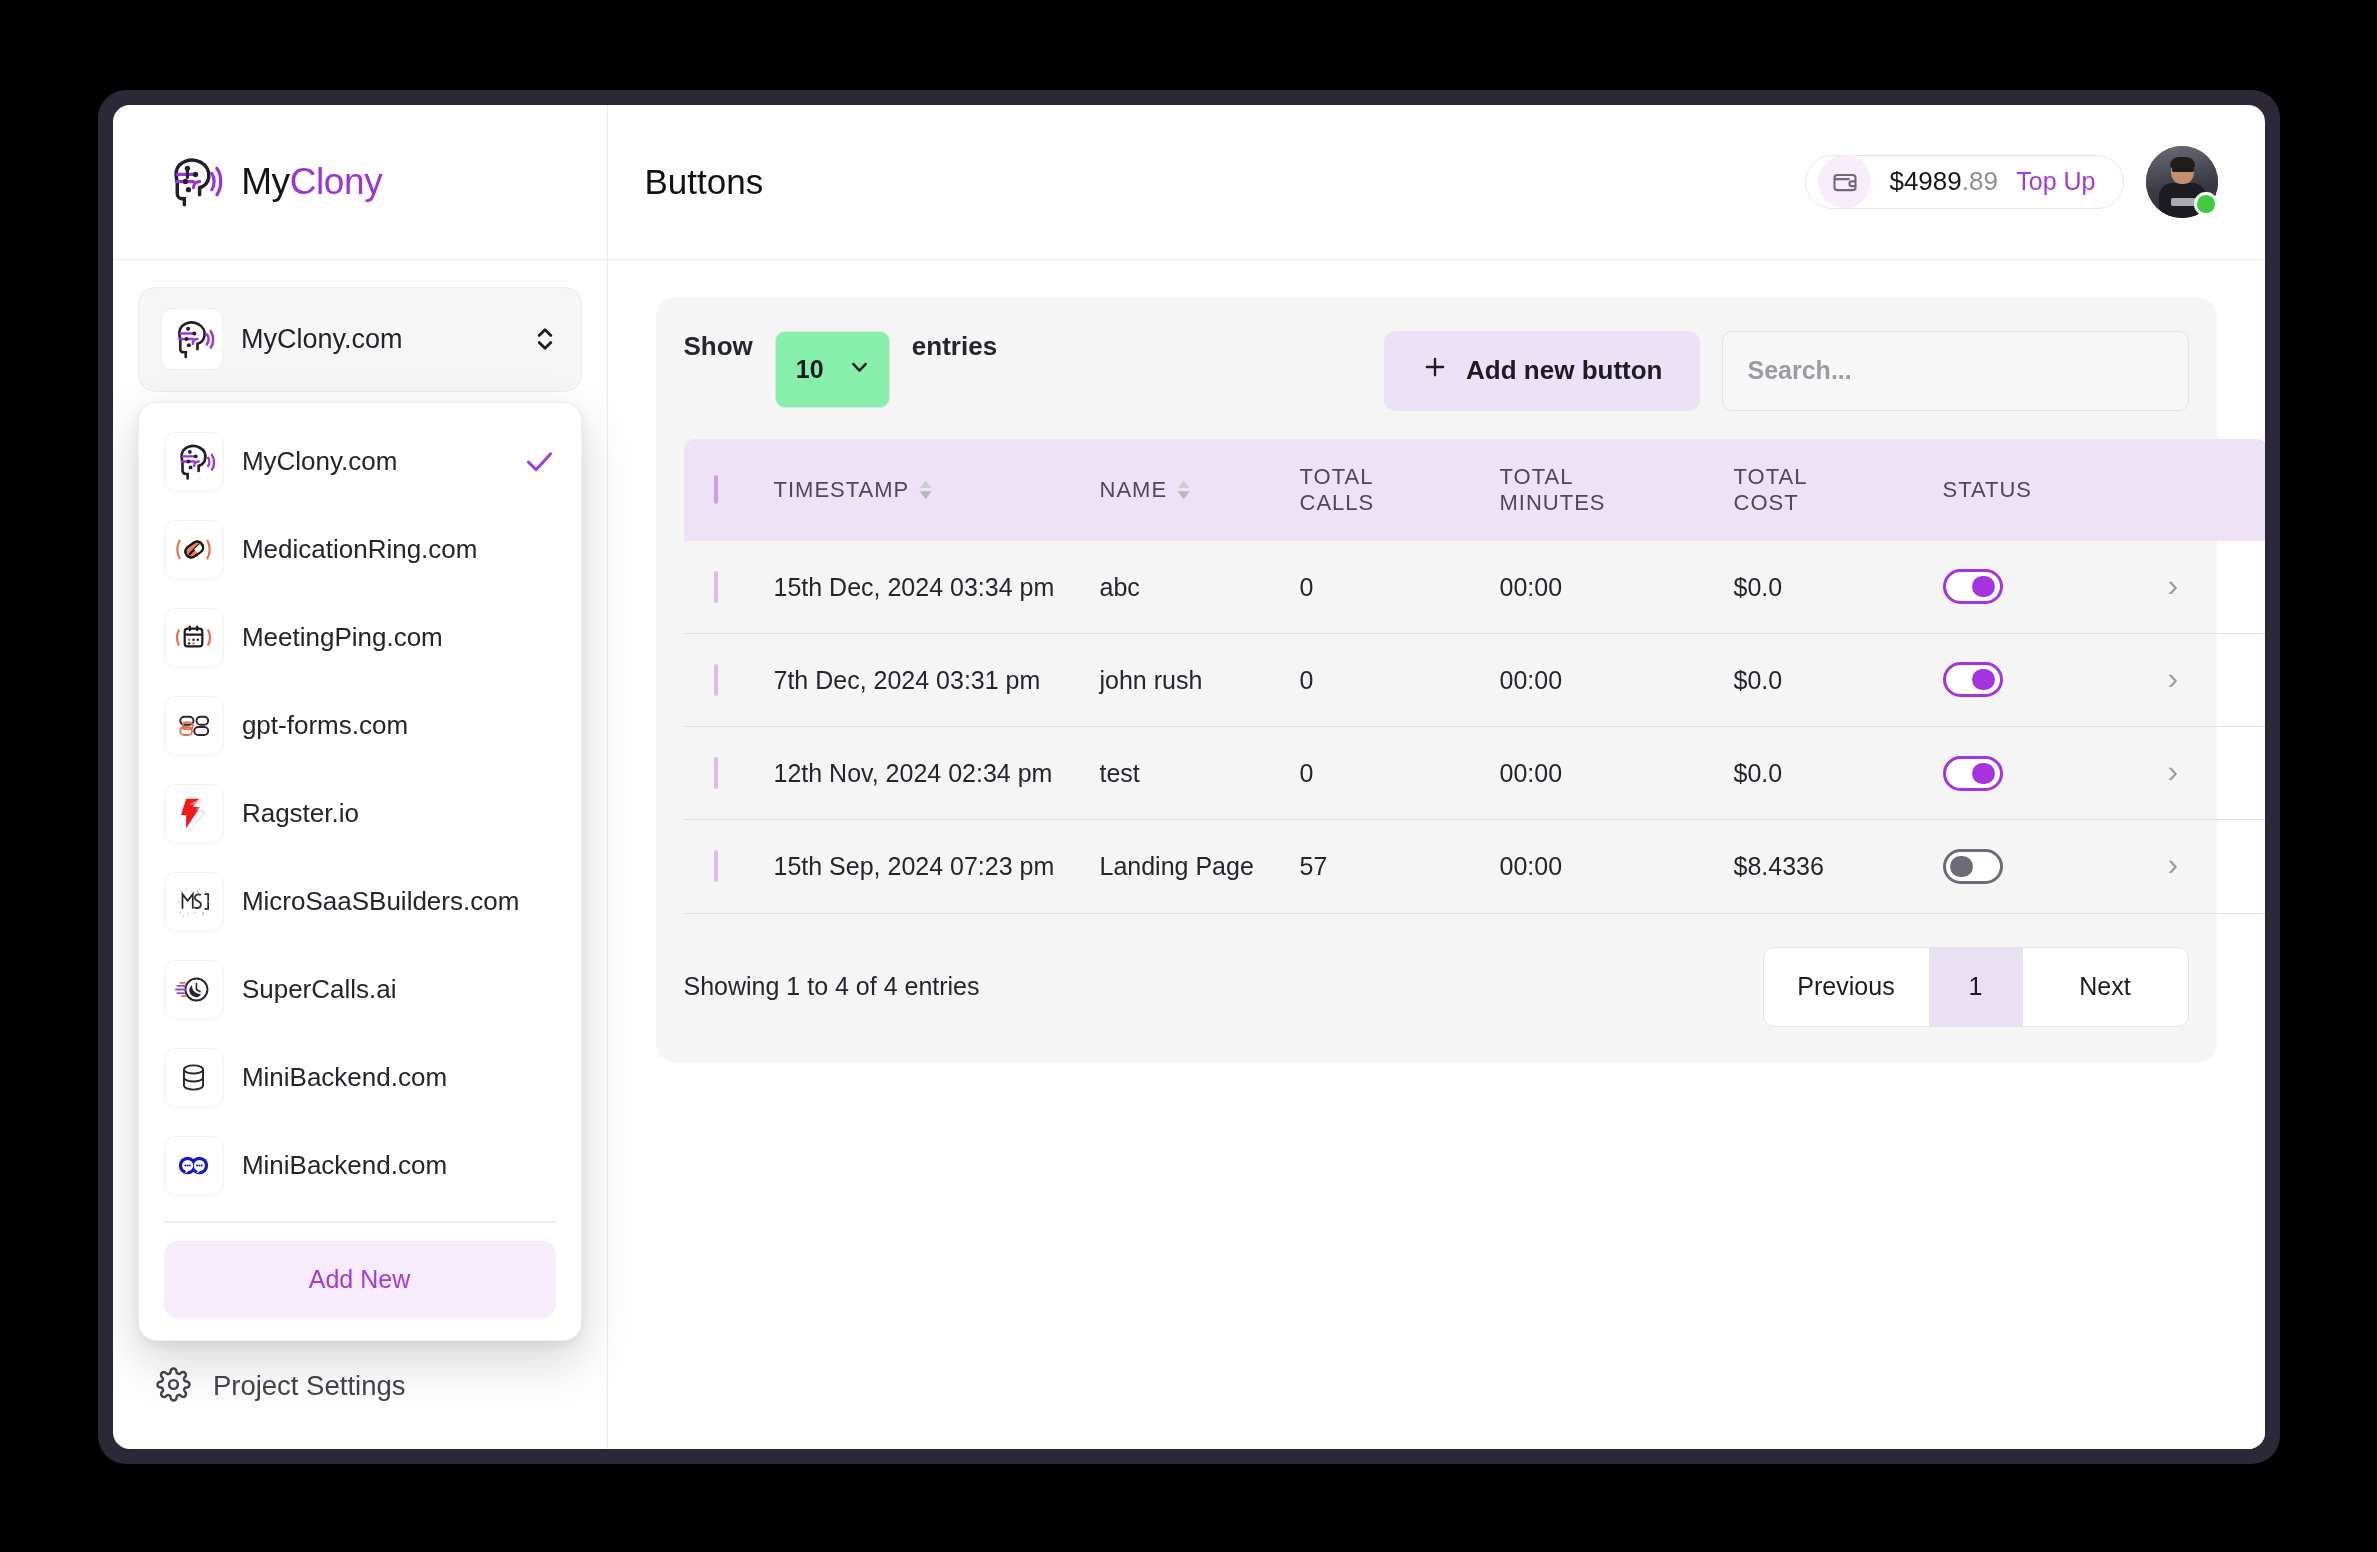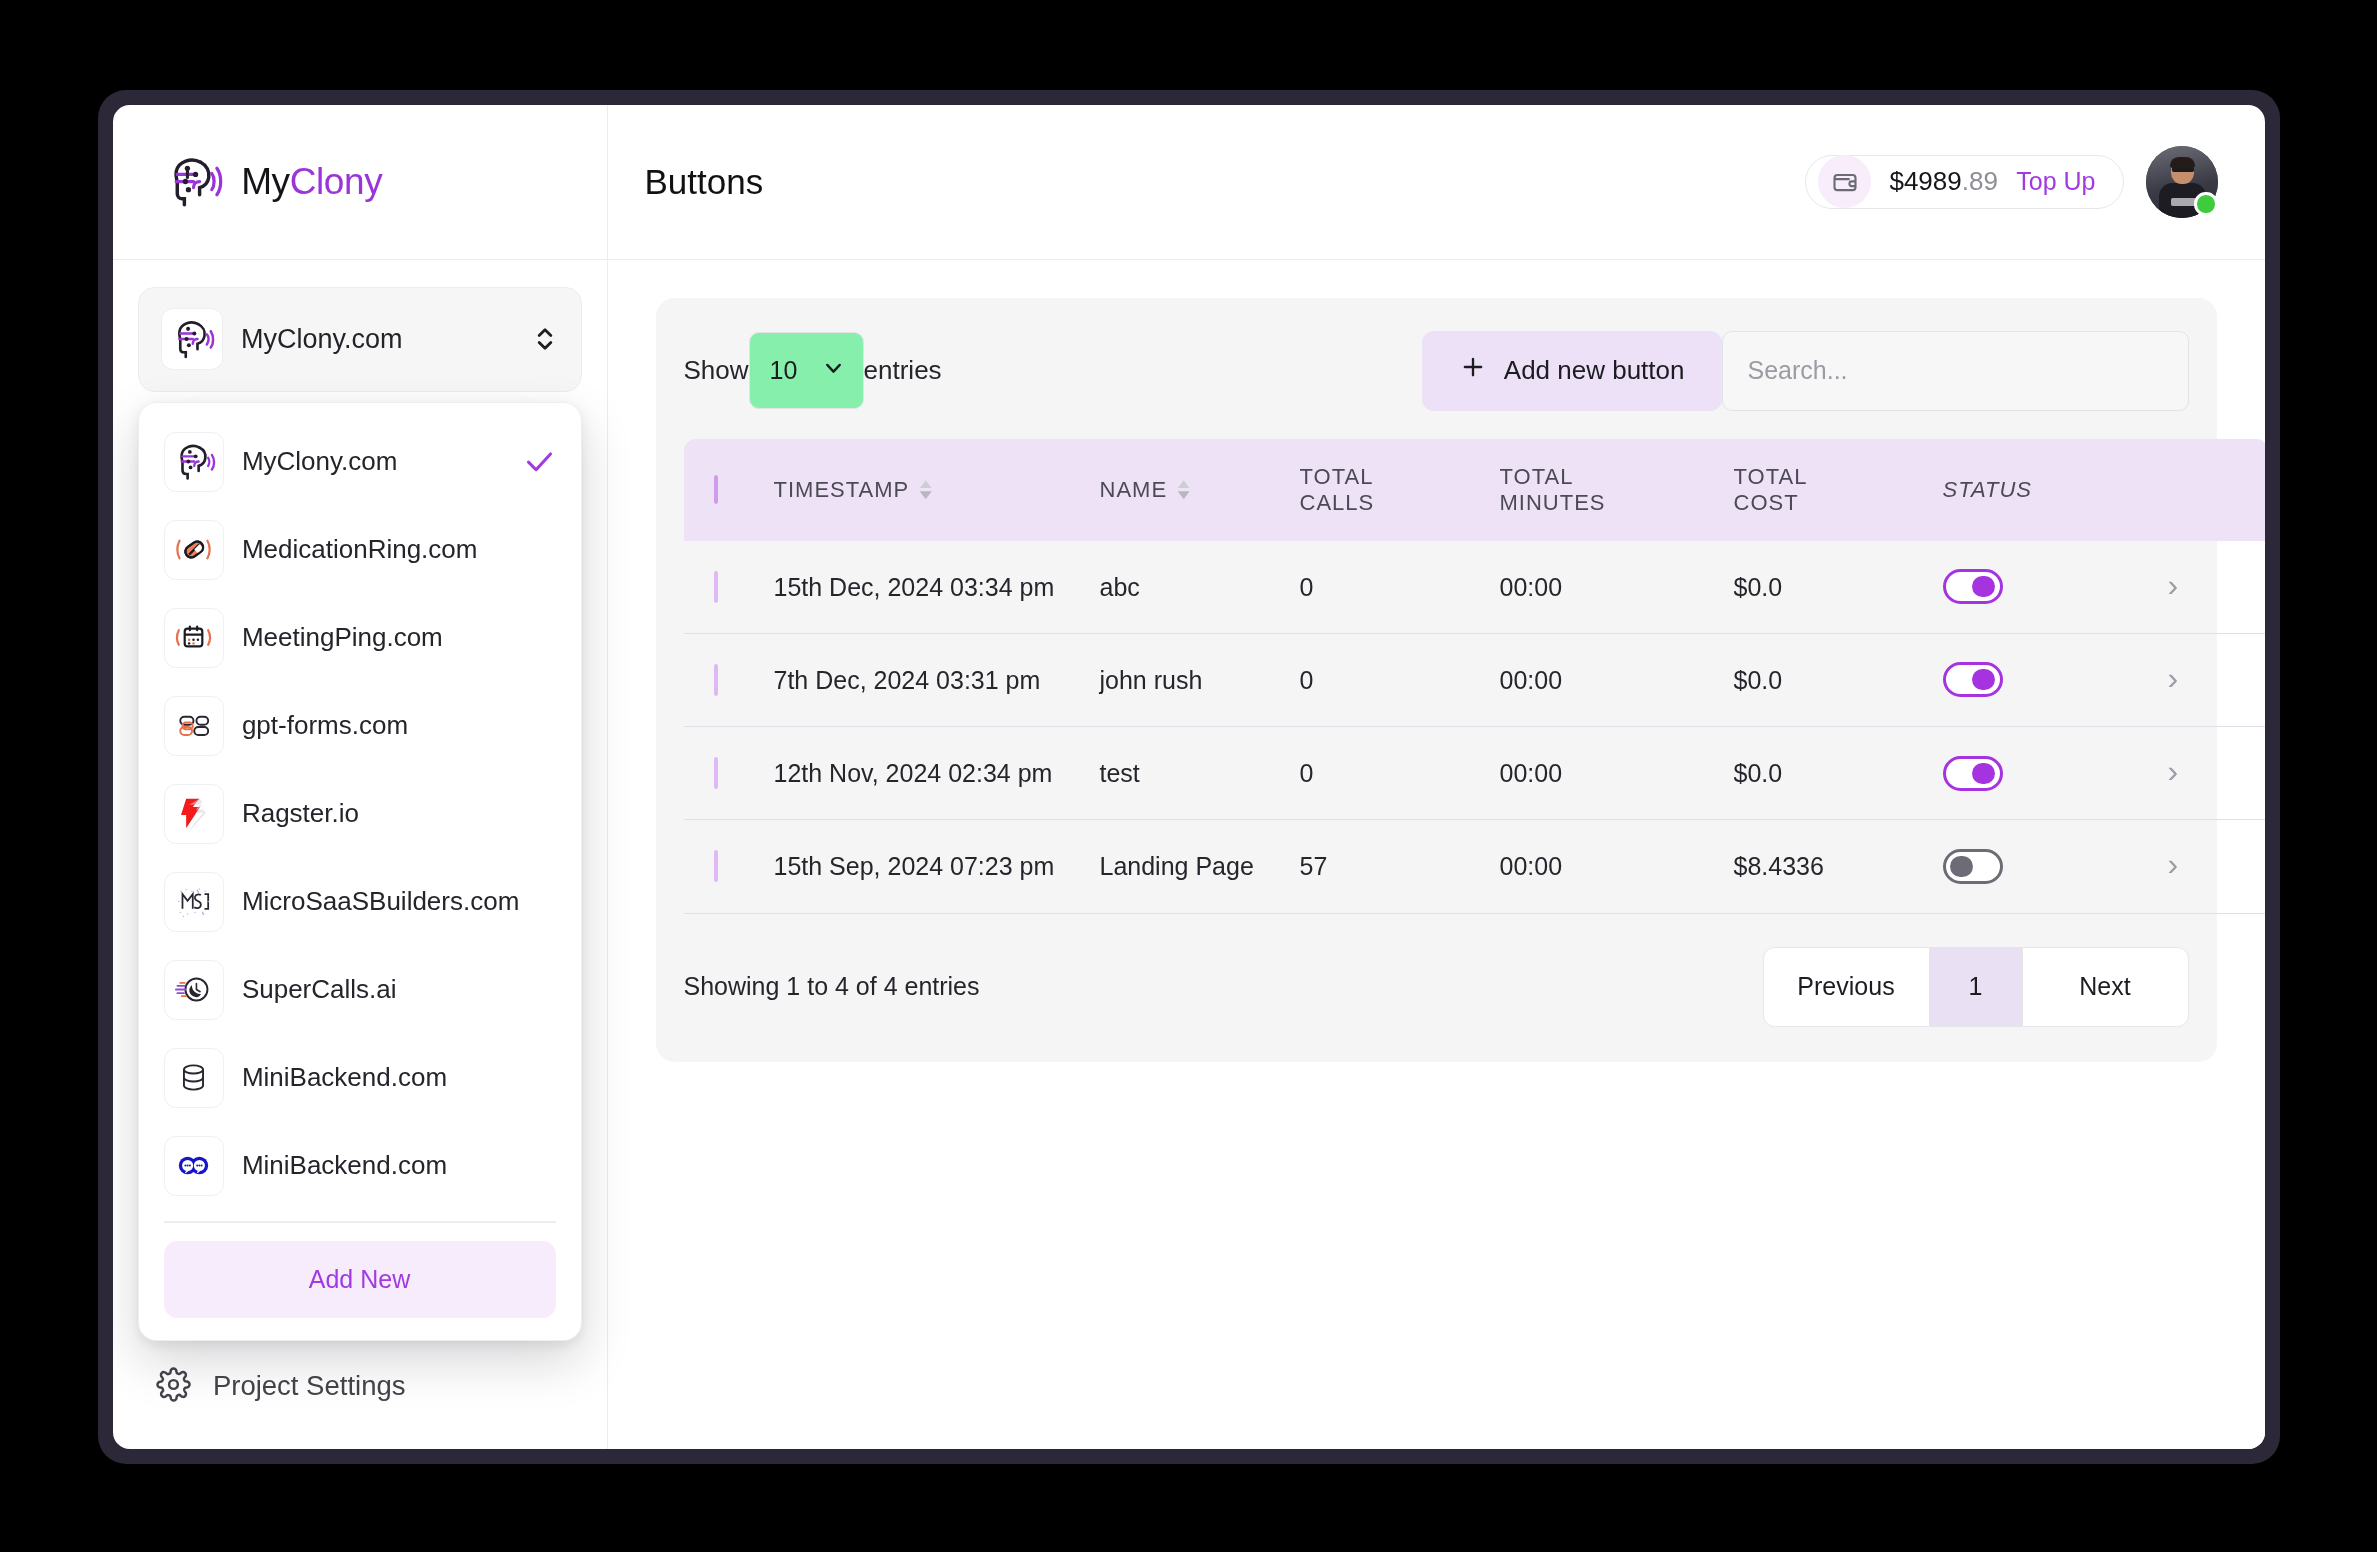--- a/index.html
+++ b/index.html
@@ -159,21 +159,21 @@
     flex: 1; min-width: 0;
     border-left: 1.7px solid #ececef;
     padding: 38px 48px;
     background: #fff;
   }
   .card {
     background: #f5f5f6;
     border-radius: 18.4px;
     padding: 33px 28px 35px;
   }
-  .toolbar { display: flex; align-items: center; margin-bottom: 28px; }
+  .toolbar { display: flex; align-items: flex-start; gap: 22px; margin-bottom: 28px; font-weight: bold; }
   .show-label, .entries-label { font-size: 26px; color: #26252c; }
   .length-select {
     width: 115px; height: 77px;
     background: #86efac;
     border: 1.7px solid #e3e3e6;
     border-radius: 10px;
     display: flex; align-items: center; justify-content: space-between;
     padding: 0 16.7px 0 20px;
     font-size: 25px; color: #1c1b21;
   }
@@ -207,21 +207,21 @@
   thead th:first-child { border-radius: 11.7px 0 0 0; }
   thead th:last-child { border-radius: 0 11.7px 0 0; }
   .th-inner { display: flex; align-items: center; gap: 10px; }
   .sort-ico { display: inline-flex; flex-direction: column; gap: 2.5px; }
   .col-chk { width: 90px; padding-left: 30px !important; }
   .col-ts  { width: 326px; }
   .col-nm  { width: 200px; }
   .col-tc  { width: 200px; }
   .col-tm  { width: 234px; }
   .col-cost{ width: 209px; }
-  .col-st  { width: 225px; font-style: italic; }
+  .col-st  { width: 225px; }
   .col-arw { width: 100px; }
 
   tbody tr { border-bottom: 1.7px solid #e2dde6; }
   tbody tr:last-child { border-bottom: 1.7px solid #e2dde6; }
   tbody td {
     font-size: 25px; color: #26252c;
     padding: 28px 0; vertical-align: middle;
     line-height: 1.45;
   }
   tbody td.col-chk { padding-left: 30px; }

